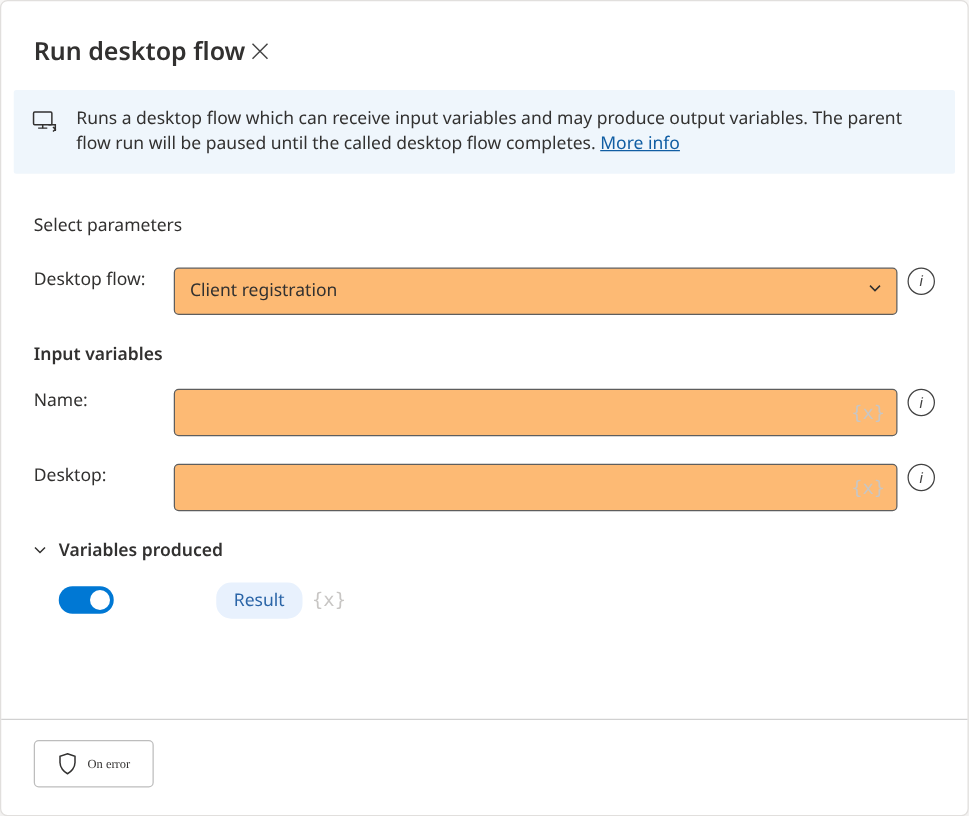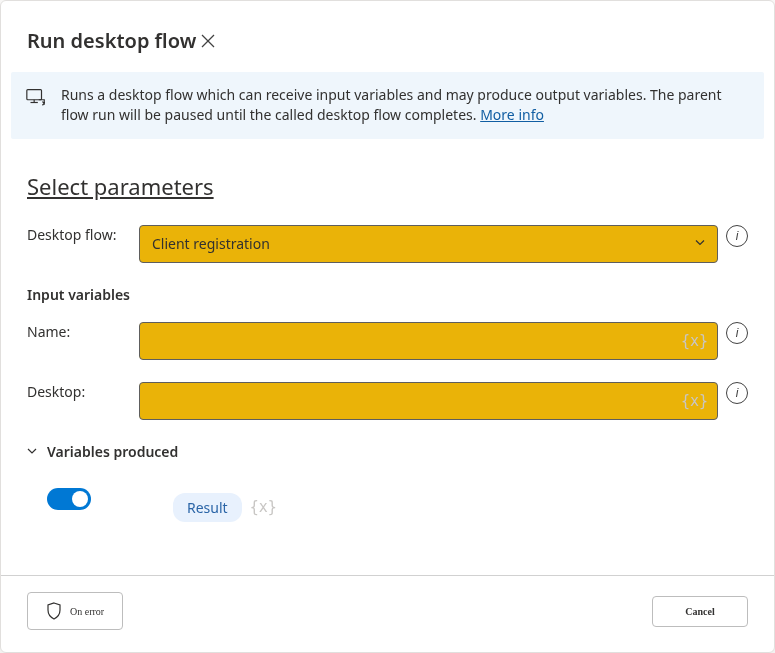--- a/index.html
+++ b/index.html
@@ -70,25 +70,24 @@
     color: var(--blue-link);
     text-decoration: underline;
   }
 
   .body {
     flex: 1 1 auto;
     padding: 22px 26px 8px 26px;
     overflow: auto;
   }
   .section-title {
-    font-size: 22px;
+    font-size: 14px;
     font-weight: 400;
     color: #323130;
     margin: 10px 0 24px 0;
-    text-decoration: underline;
   }
   .form-row {
     display: flex;
     align-items: flex-start;
     margin-bottom: 22px;
     gap: 8px;
   }
   .form-row .label {
     width: 104px;
     flex: 0 0 auto;
@@ -103,21 +102,21 @@
     position: relative;
     flex: 1 1 auto;
   }
   .select, .text-input {
     width: 100%;
     border: 1px solid #5e5e5e;
     border-radius: 4px;
     padding: 8px 26px 8px 12px;
     font-size: 14px;
     font-family: inherit;
-    background: #eab308;
+    background: #fdba74;
     color: var(--text);
   }
   .select {
     cursor: pointer;
     text-align: left;
     position: relative;
     display: flex;
     align-items: center;
     height: 38px;
   }
@@ -202,21 +201,20 @@
     width: 16px;
     height: 16px;
     background: #fff;
     border-radius: 50%;
   }
   .chip-wrap {
     display: flex;
     align-items: center;
     gap: 8px;
     margin-left: 62px;
-    margin-top: 16px;
   }
   .chip {
     background: var(--chip-bg);
     color: var(--chip-text);
     padding: 5px 14px;
     border-radius: 12px;
     font-size: 14px;
   }
   .chip-trailing {
     color: var(--var-placeholder);
@@ -355,17 +353,16 @@
   </div>
 
   <div class="footer">
     <button class="btn btn-on-error">
       <svg width="16" height="18" viewBox="0 0 16 18" fill="none" stroke="#323130" stroke-width="1.2">
         <path d="M8 1 L14 3 V8 C14 12 11 15.5 8 17 C5 15.5 2 12 2 8 V3 Z"></path>
       </svg>
       <span>On error</span>
     </button>
     <div class="footer-right">
-      <button class="btn btn-secondary">Cancel</button>
     </div>
   </div>
 
 </div>
 
 </body></html>

